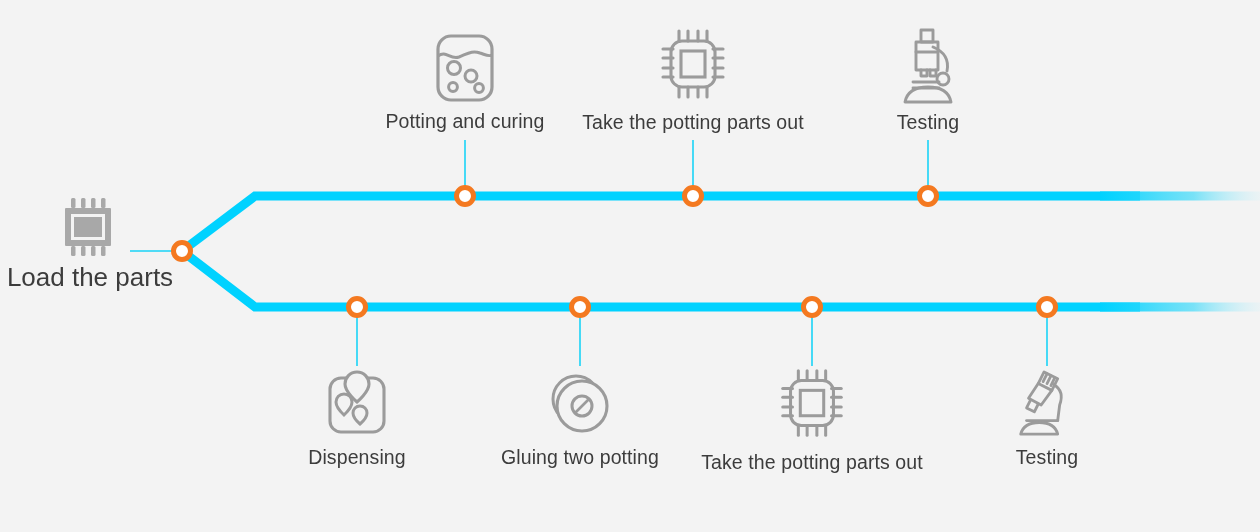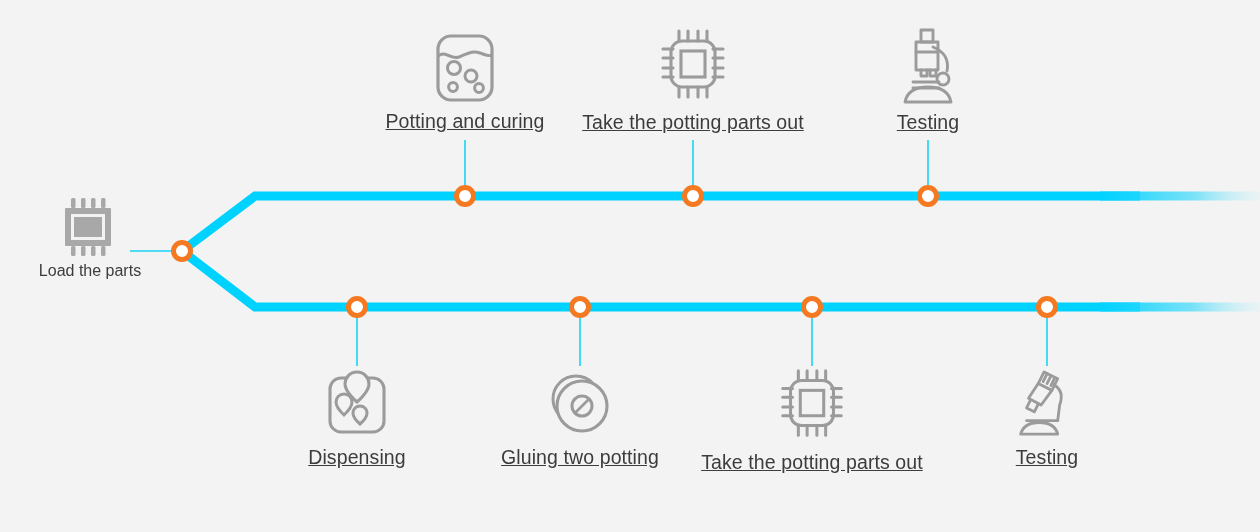--- a/index.html
+++ b/index.html
@@ -50,40 +50,39 @@
   }
   .step-icon {
     display: block;
     line-height: 0;
   }
   .step-label {
     font-size: 19.5px;
     color: #3c3c3c;
     white-space: nowrap;
     letter-spacing: 0.1px;
-    text-decoration: underline;
   }
   .step.above .step-label {
     margin-top: 4px;
   }
   .step.below .step-label {
     margin-top: 6px;
   }
   .start-node {
     position: absolute;
     left: 0;
     top: 196px;
     width: 180px;
     display: flex;
     flex-direction: column;
     align-items: center;
     z-index: 5;
   }
   .start-label {
-    font-size: 16px;
+    font-size: 26px;
     color: #3c3c3c;
     white-space: nowrap;
     margin-top: 4px;
   }
 </style>
 </head>
 <body>
 
 <div id="flow-diagram">
 

